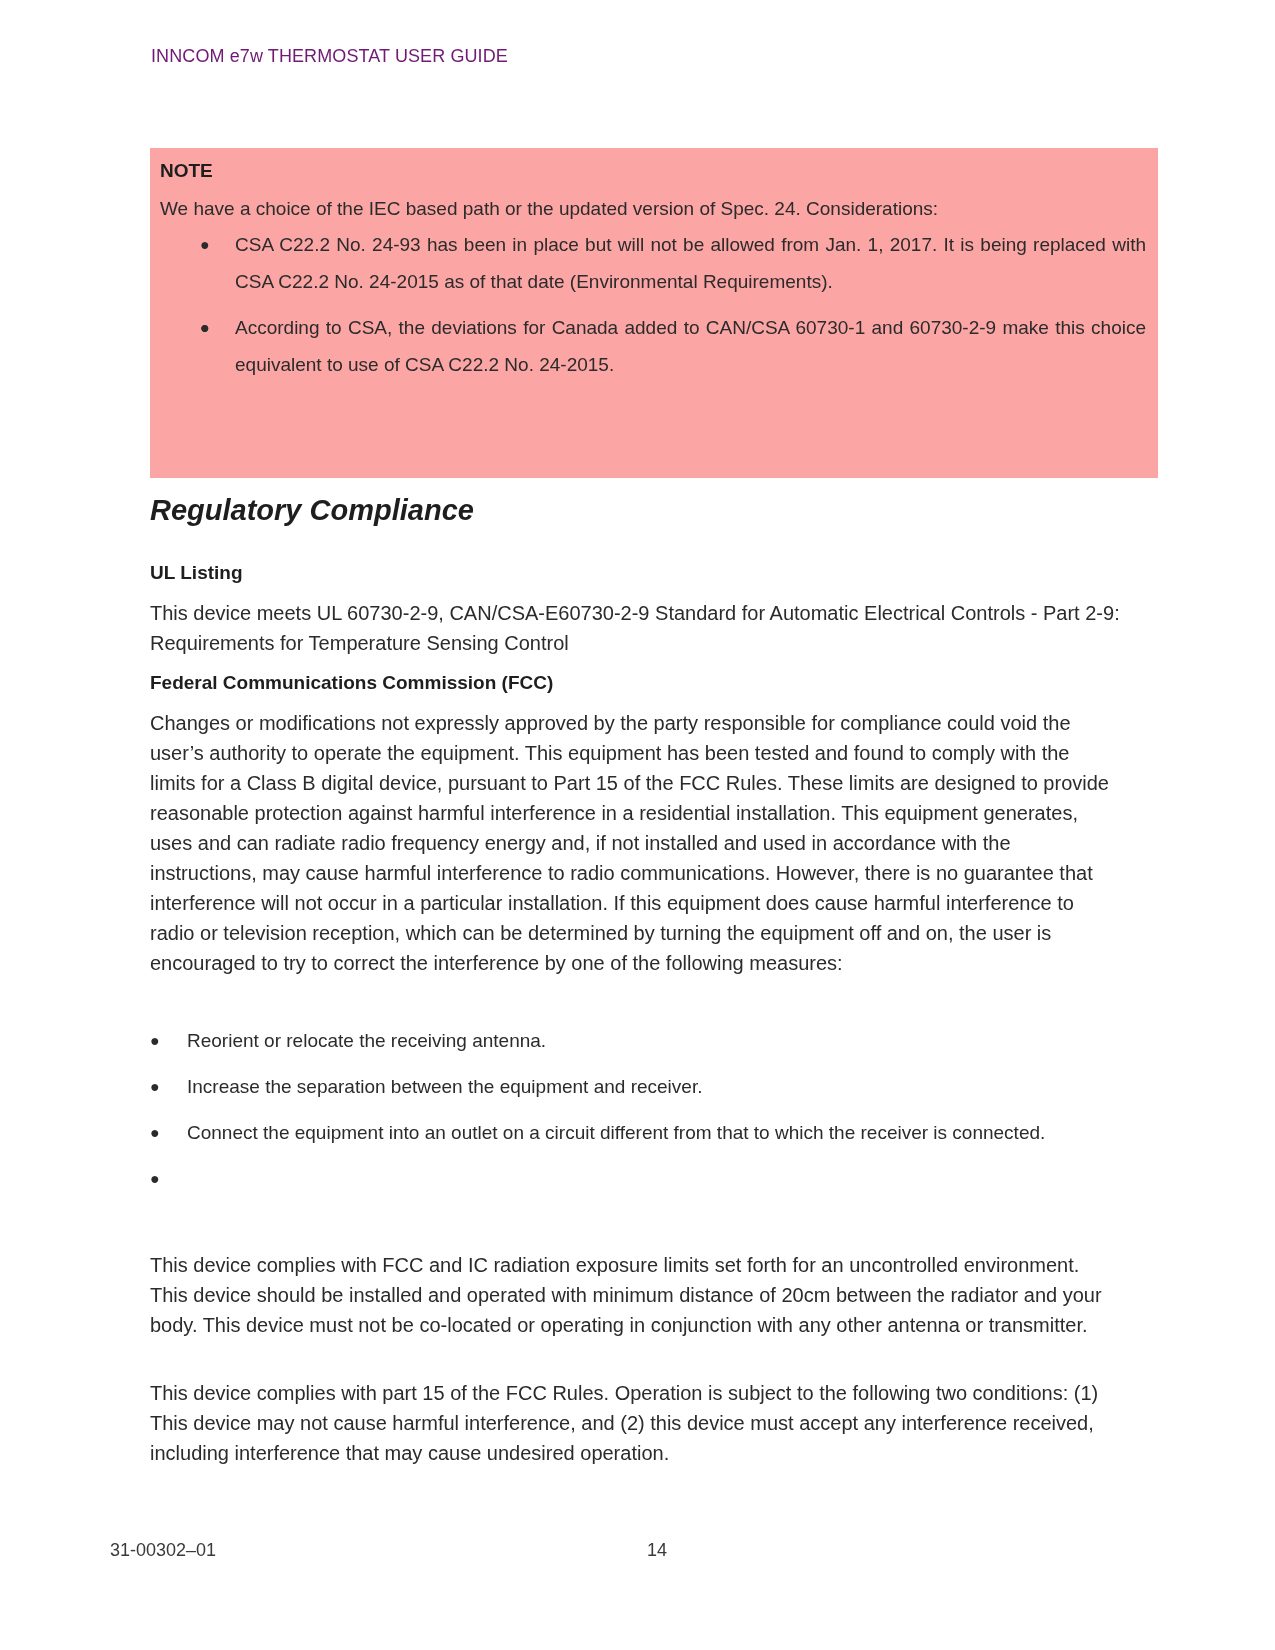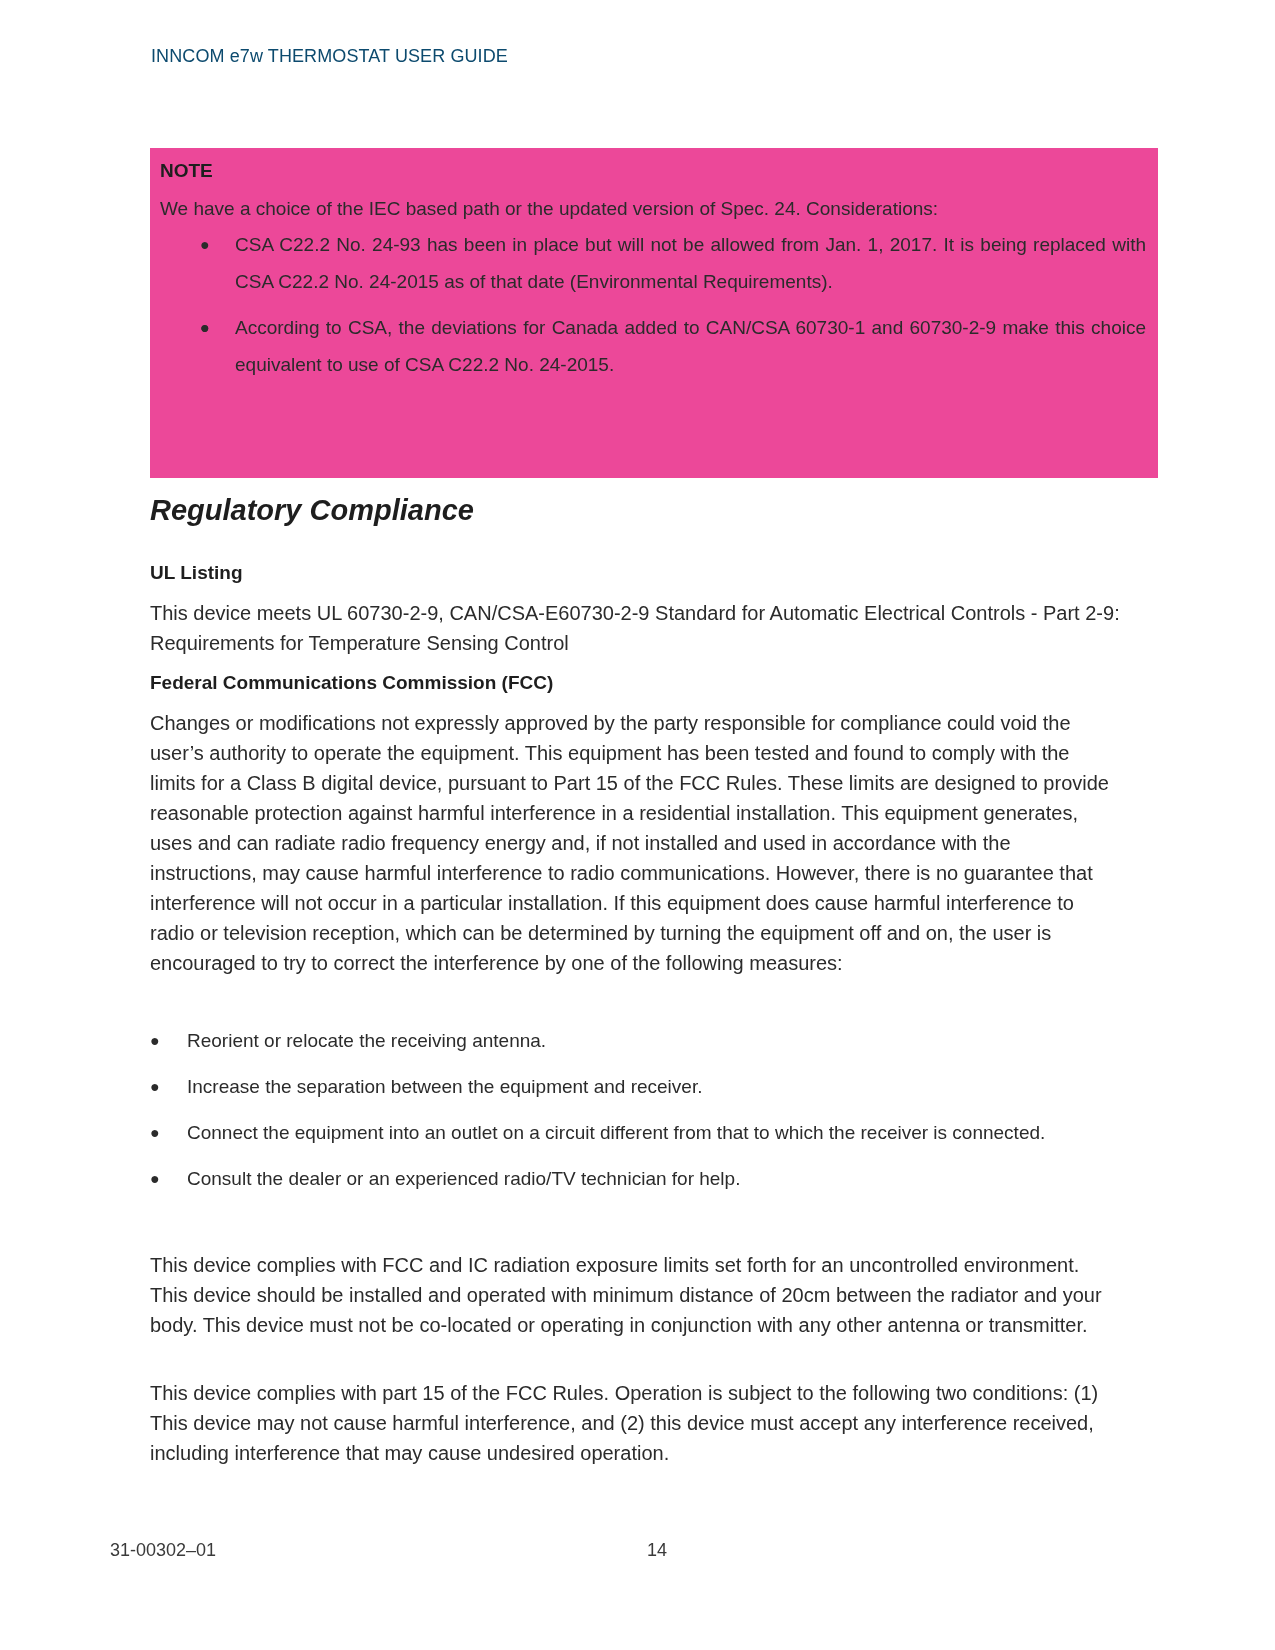--- a/index.html
+++ b/index.html
@@ -1,20 +1,20 @@
 <!DOCTYPE html>
 <html><head>
 <meta charset="utf-8">
 <style>
   html, body { margin:0; padding:0; background:#ffffff; }
   body { width:1275px; height:1650px; position:relative; overflow:hidden;
          font-family:"Liberation Sans", sans-serif; color:#2b2b2b; }
   .page { position:absolute; left:0; top:0; width:1275px; height:1650px; }
-  .running-header { position:absolute; left:151px; top:46px; font-size:18px; color:#0c4a6e; letter-spacing:0.1px; }
-  .note-box { position:absolute; left:150px; top:148px; width:1008px; height:330px; background:#ec4899; box-sizing:border-box; padding:10px 12px 4px 10px; }
+  .running-header { position:absolute; left:151px; top:46px; font-size:18px; color:#701a75; letter-spacing:0.1px; }
+  .note-box { position:absolute; left:150px; top:148px; width:1008px; height:330px; background:#fca5a5; box-sizing:border-box; padding:10px 12px 4px 10px; }
   .note-title { font-weight:bold; font-size:19px; color:#1e1e1e; margin-top:2px; }
   .note-intro { font-size:19px; margin-top:16px; color:#2b2b2b; }
   .note-list { list-style:none; margin:6px 0 0 0; padding:0; }
   .note-list li { position:relative; padding-left:75px; font-size:19px; line-height:37px; text-align:justify; margin-bottom:9px; }
   .note-list li .bullet { position:absolute; left:40px; top:0; font-size:16px; }
   .section-title { position:absolute; left:150px; top:494px; font-size:29px; font-weight:bold; color:#1e1e1e;font-style:italic; }
   .sub-title { position:absolute; left:150px; font-size:19px; font-weight:bold; color:#1e1e1e; }
   .para { position:absolute; left:150px; width:970px; font-size:20px; line-height:30px; color:#2b2b2b; }
   .bullets { position:absolute; left:150px; top:1022px; width:968px; list-style:none; margin:0; padding:0; }
   .bullets li { position:relative; padding-left:37px; font-size:19px; line-height:37px; text-align:justify; margin-bottom:9px; }
@@ -63,21 +63,20 @@
     <li>
       <span class="bullet">●</span>
       <span>Increase the separation between the equipment and receiver.</span>
     </li>
     <li>
       <span class="bullet">●</span>
       <span>Connect the equipment into an outlet on a circuit different from that to which the receiver is connected.</span>
     </li>
     <li>
       <span class="bullet">●</span>
-      <span>Consult the dealer or an experienced radio/TV technician for help.</span>
     </li>
   </ul>
 
   <div class="para" style="top:1250px;">This device complies with FCC and IC radiation exposure limits set forth for an uncontrolled environment. This device should be installed and operated with minimum distance of 20cm between the radiator and your body. This device must not be co-located or operating in conjunction with any other antenna or transmitter.</div>
   <div class="para" style="top:1378px;">This device complies with part 15 of the FCC Rules. Operation is subject to the following two conditions: (1) This device may not cause harmful interference, and (2) this device must accept any interference received, including interference that may cause undesired operation.</div>
 
   <div class="footer-doc">31-00302–01</div>
   <div class="footer-page">14</div>
 
 </div>

